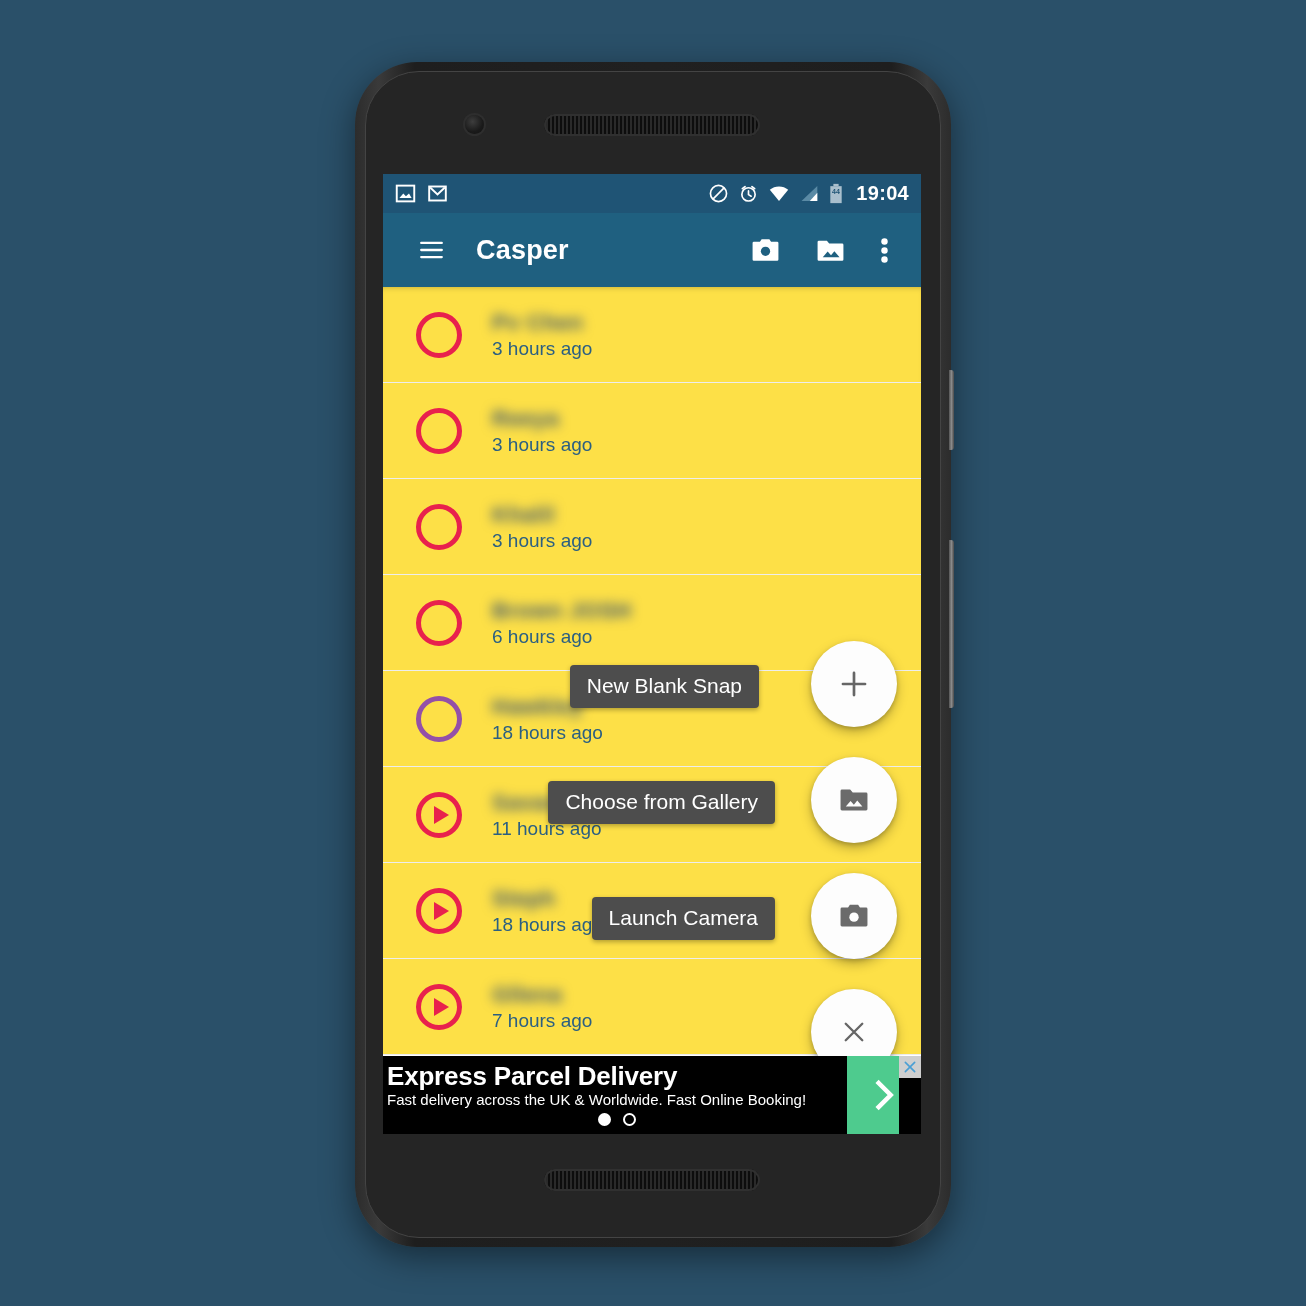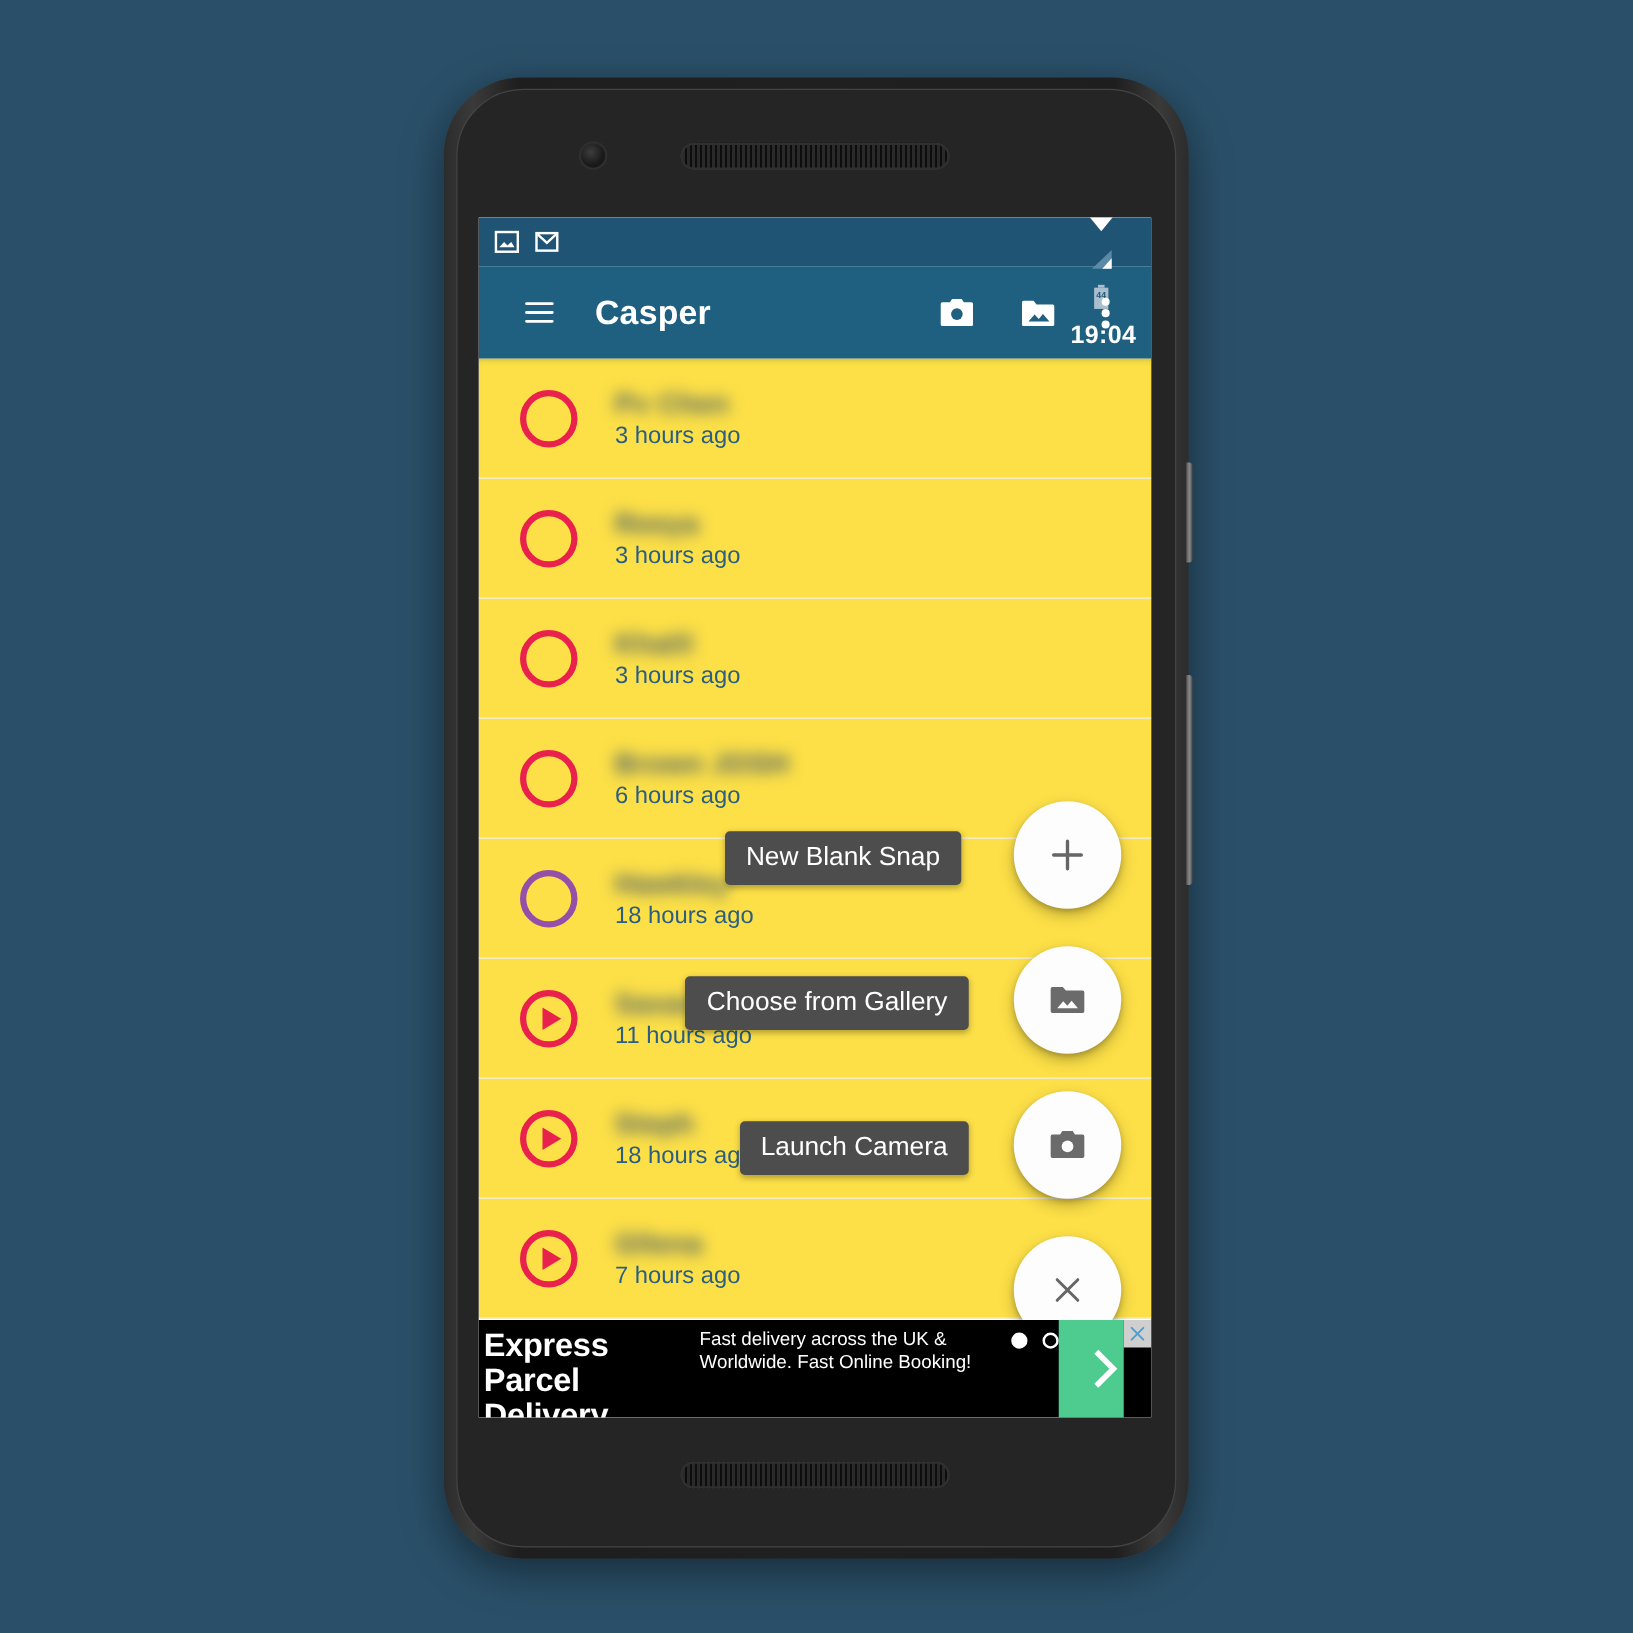--- a/index.html
+++ b/index.html
@@ -66,21 +66,21 @@
     overflow: hidden;
   }
 
   
   #status-bar {
     height: 39px; background: #1f5475;
     display: flex; align-items: center;
     padding: 0 12px; color: #fff;
   }
   #status-notifications { display: flex; gap: 11px; align-items: center; }
-  #status-right { margin-left: auto; display: flex; gap: 9px; align-items: center; flex-direction: column; }
+  #status-right { margin-left: auto; display: flex; gap: 9px; align-items: center; }
   #status-clock { font-size: 20px; font-weight: bold; letter-spacing: .3px; margin-left: 3px; }
 
   
   #app-bar {
     height: 74px; background: #1f6080;
     display: flex; align-items: center; padding: 0 32px;
     color: #fff;
   }
   #app-title { font-size: 27px; font-weight: bold; margin-left: 28px; letter-spacing: .2px; }
   #app-bar-actions { margin-left: auto; display: flex; align-items: center; gap: 34px; }
@@ -134,33 +134,33 @@
 
   .fab-label {
     position: absolute;
     background: #4d4d4d; color: #fff;
     font-size: 21px;
     padding: 9px 17px 10px;
     border-radius: 4px;
     white-space: nowrap;
     box-shadow: 0 2px 5px rgba(0,0,0,.3);
   }
-  #label-new-blank-snap { top: 491px; right: 152px; margin-left: 33px; }
+  #label-new-blank-snap { top: 491px; right: 162px; margin-left: 33px; }
   #label-choose-gallery { top: 607px; right: 146px; }
   #label-launch-camera  { top: 723px; right: 146px; }
 
   
   #ad-banner {
     position: absolute; bottom: 0; left: 0;
     width: 538px; height: 78px;
     background: #000; display: flex;
   }
   #ad-text-area {
     flex: 1; padding: 6px 0 0 4px; color: #fff;
-    display: flex; flex-direction: row; align-items: flex-start;
+    display: flex; flex-direction: column; align-items: flex-start;
   }
   #ad-headline { font-size: 26px; font-weight: bold; letter-spacing: -.2px; line-height: 1.08; }
   #ad-subtext { font-size: 15px; line-height: 1.2; margin-top: 1px; }
   #ad-dots { display: flex; gap: 12px; margin: 4px auto 0; align-items: center; }
   .ad-dot { width: 13px; height: 13px; border-radius: 50%; border: 2px solid #fff; }
   .ad-dot.filled { background: #fff; }
   #ad-cta {
     width: 74px; background: #4ecb8e;
     display: flex; align-items: center; justify-content: center;
   }

